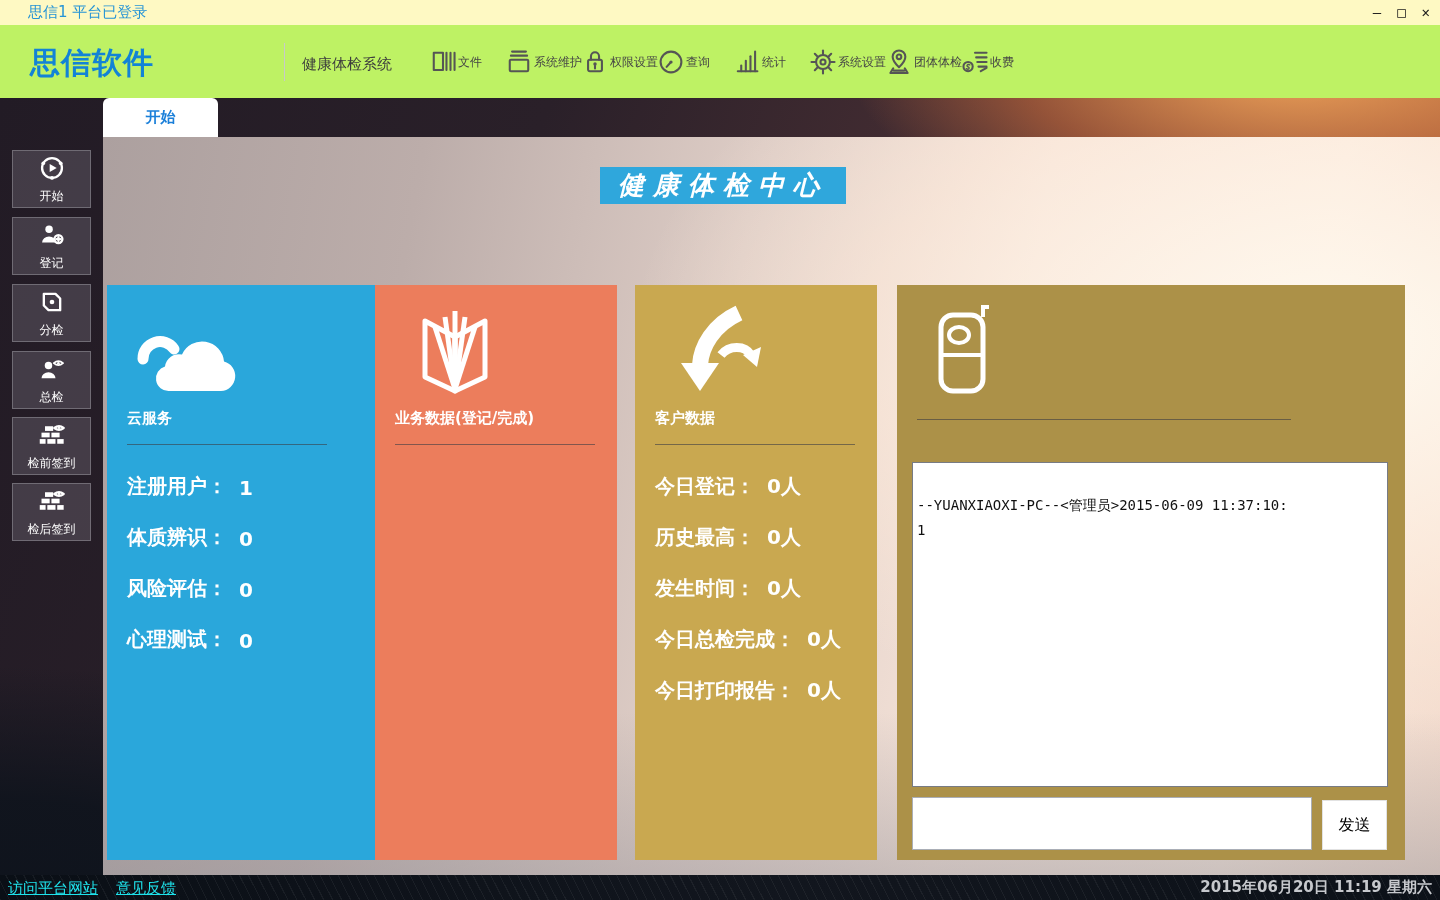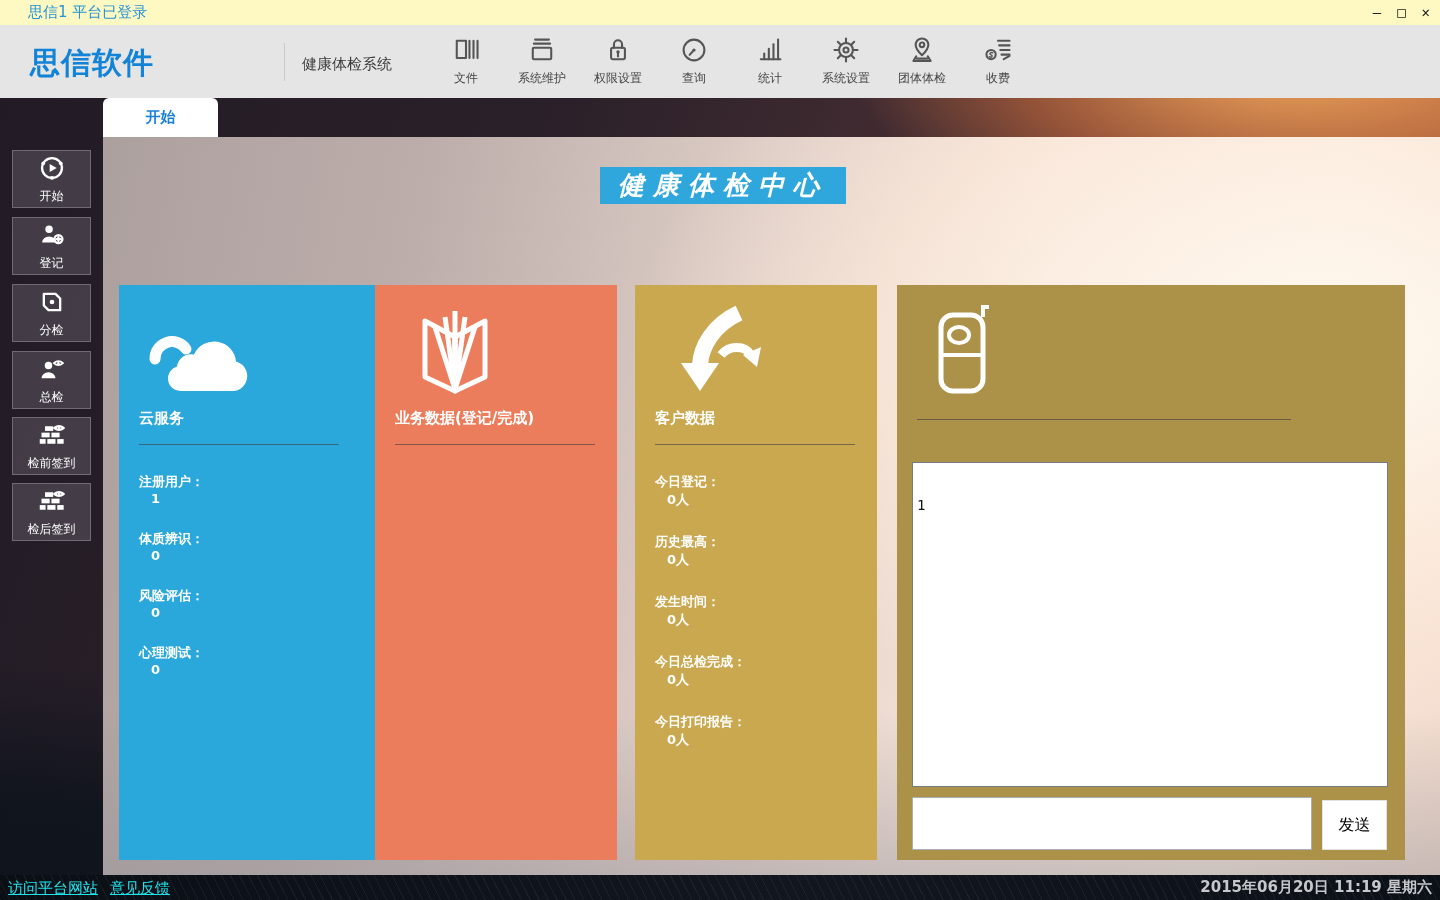--- a/index.html
+++ b/index.html
@@ -7,26 +7,26 @@
   body { font-family:"DejaVu Sans","Liberation Sans",sans-serif; overflow:hidden; background:#000; }
   .app { position:relative; width:1440px; height:900px; overflow:hidden; }
 
   
   .titlebar { position:absolute; left:0; top:0; width:1440px; height:25px; background:#fef9c3; }
   .titlebar-text { position:absolute; left:28px; top:3px; font-size:15px; color:#2694d6; }
   .win-controls { position:absolute; right:10px; top:0; height:25px; display:flex; align-items:center; gap:16px; }
   .win-btn { font-size:14px; color:#1a1a1a; line-height:25px; cursor:default; font-family:"DejaVu Sans Mono",monospace; }
 
   
-  .header { position:absolute; left:0; top:25px; width:1440px; height:73px; background:#e5e5e5; }
+  .header { position:absolute; left:0; top:25px; width:1440px; height:73px; background:#bef264; }
   .logo { position:absolute; left:30px; top:18px; font-size:30px; font-weight:bold; color:#1283d6; letter-spacing:1px; }
   .header-divider { position:absolute; left:284px; top:18px; width:1px; height:38px; background:#c9c9c9; }
   .system-label { position:absolute; left:302px; top:30px; font-size:15px; font-weight:normal; color:#3d3d3d; }
   .toolbar { position:absolute; left:428px; top:6px; height:62px; display:flex; align-items:flex-start; }
-  .tool-item { width:76px; height:62px; display:flex; flex-direction:column; align-items:center; justify-content:flex-start; cursor:default; }
+  .tool-item { width:76px; height:62px; display:flex; align-items:center; justify-content:flex-start; cursor:default; }
   .tool-item .t-icon { height:38px; display:flex; align-items:center; justify-content:center; }
   .tool-item .t-label { font-size:12px; color:#454545; margin-top:1px; white-space:nowrap; }
   .tool-item svg { stroke:#555; fill:none; stroke-width:1.8; stroke-linecap:round; stroke-linejoin:round; }
 
   
   .app-bg { position:absolute; left:0; top:98px; width:1440px; height:777px;
     background:
       radial-gradient(ellipse 620px 240px at 90% -4%, rgba(246,170,92,0.95), rgba(205,110,60,0.55) 45%, rgba(0,0,0,0) 72%),
       radial-gradient(ellipse 760px 420px at 0% 112%, #0d131c 0%, rgba(13,19,28,0.85) 40%, rgba(0,0,0,0) 72%),
       linear-gradient(110deg, #221b25 0%, #2a2029 32%, #472e33 58%, #7b463a 78%, #c97a46 100%);
@@ -56,51 +56,51 @@
   .banner-wrap { position:absolute; left:0; top:30px; width:1240px; text-align:center; }
   .banner-box { display:inline-block; background:#2fa7dc; color:#fff; padding:1px 18px;
     font-family:"DejaVu Serif","Liberation Serif",serif; font-style:italic; font-weight:bold;
     font-size:26px; letter-spacing:9px; }
   .banner-sub { margin-top:12px; font-family:"DejaVu Serif","Liberation Serif",serif; font-style:italic;
     font-weight:bold; font-size:31px; color:#c23c12; letter-spacing:5px; }
   .banner-sub .version { color:#2ba6dc; margin-left:14px; letter-spacing:2px; }
 
   
   .card { position:absolute; top:148px; height:575px; color:#fff; }
-  .card-cloud   { left:16px;  width:284px; background:#2aa7db; }
+  .card-cloud   { left:4px;  width:284px; background:#2aa7db; }
   .card-book    { left:272px; width:242px; background:#ec7d5c; }
   .card-arrow   { left:532px; width:242px; background:#c9a850; }
   .card-phone   { left:794px; width:508px; background:#ac9148; }
   .card-inner { padding:18px 20px 0 20px; }
   .card-icon { height:100px; display:flex; align-items:flex-start; }
   .card-title { font-size:15px; font-weight:bold; margin-top:6px; }
   .card-hr { height:1px; background:rgba(60,60,66,0.6); margin-top:16px; }
   .card-cloud .card-hr, .card-book .card-hr, .card-arrow .card-hr { width:200px; }
   .card-phone .card-hr { width:374px; }
   .stats { margin-top:28px; }
-  .stat-row { display:flex; align-items:flex-start; margin-bottom:24px; font-size:13px; font-weight:bold;flex-direction:column; }
+  .stat-row { display:flex; align-items:flex-end; margin-bottom:24px; font-size:20px; font-weight:bold; }
   .stat-value { margin-left:12px; }
 
   .chat-box { position:absolute; left:15px; top:177px; width:476px; height:325px; background:#fff;
     border:1px solid #777b84; color:#111; font-family:"DejaVu Sans Mono","Liberation Mono",monospace;
     font-size:14px; line-height:25px; padding:30px 6px 6px 4px; overflow:hidden; }
   .chat-line { white-space:nowrap; }
   .chat-input { position:absolute; left:15px; top:512px; width:400px; height:53px; background:#fff;
     border:1px solid #aaaeb6; font-size:15px; padding:0 8px; font-family:"DejaVu Sans","Liberation Sans",sans-serif; }
   .send-btn { position:absolute; left:425px; top:515px; width:65px; height:50px; background:#fff;
     border:1px solid #e2e2e2; font-size:16px; color:#000; cursor:pointer;
     font-family:"DejaVu Sans","Liberation Sans",sans-serif;text-align:center; }
 
   
   .statusbar { position:absolute; left:0; top:875px; width:1440px; height:25px;
     background:
       repeating-linear-gradient(63deg, rgba(255,255,255,0.05) 0 1px, rgba(0,0,0,0) 1px 8px),
       linear-gradient(90deg, #0a0f16, #12161e 55%, #0c1118);
     }
-  .status-links { position:absolute; left:8px; top:4px; display:flex; gap:12px; }
+  .status-links { position:absolute; left:8px; top:4px; display:flex; gap:18px; }
   .status-link { font-size:15px; color:#1fe3ec; text-decoration:underline; cursor:pointer; }
   .status-date { position:absolute; right:8px; top:3px; font-size:15px; font-weight:bold; color:#c6c8cc; }
 
   .cloud-svg, .book-svg, .arrowd-svg, .phone-svg { display:block; }
 </style>
 </head>
 <body>
 
 <div class="app">
 
@@ -414,20 +414,21 @@
           <svg class="phone-svg" width="110" height="100" viewBox="0 0 110 100" stroke="#fff" fill="none">
             <path d="M66 14 V4 h6" stroke-width="4"></path>
             <rect x="24" y="12" width="42" height="76" rx="12" stroke-width="5"></rect>
             <line x1="24" y1="52" x2="66" y2="52" stroke-width="4"></line>
             <ellipse cx="42" cy="32" rx="10" ry="8" stroke-width="4"></ellipse>
           </svg>
         </div>
         <div class="card-hr"></div>
       </div>
       <div class="chat-box">
+        <div class="chat-line">--YUANXIAOXI-PC--&lt;管理员&gt;2015-06-09 11:37:10:</div>
         <div class="chat-line">1</div>
       </div>
       <input class="chat-input" type="text" placeholder="" style="">
       <button class="send-btn">发送</button>
     </div>
 
   </div>
 
   <div class="statusbar">
     <div class="status-links">

